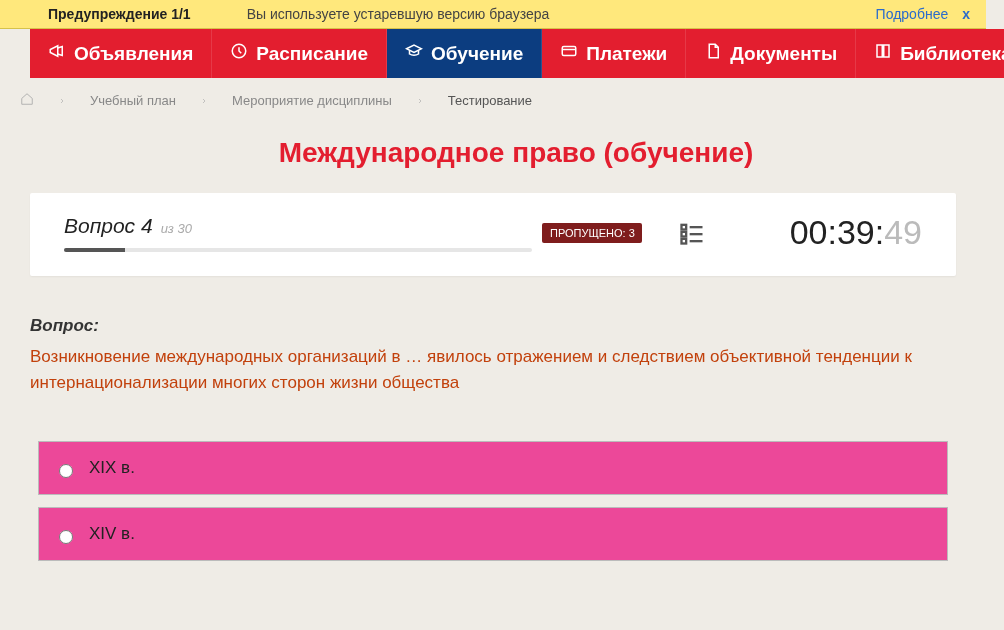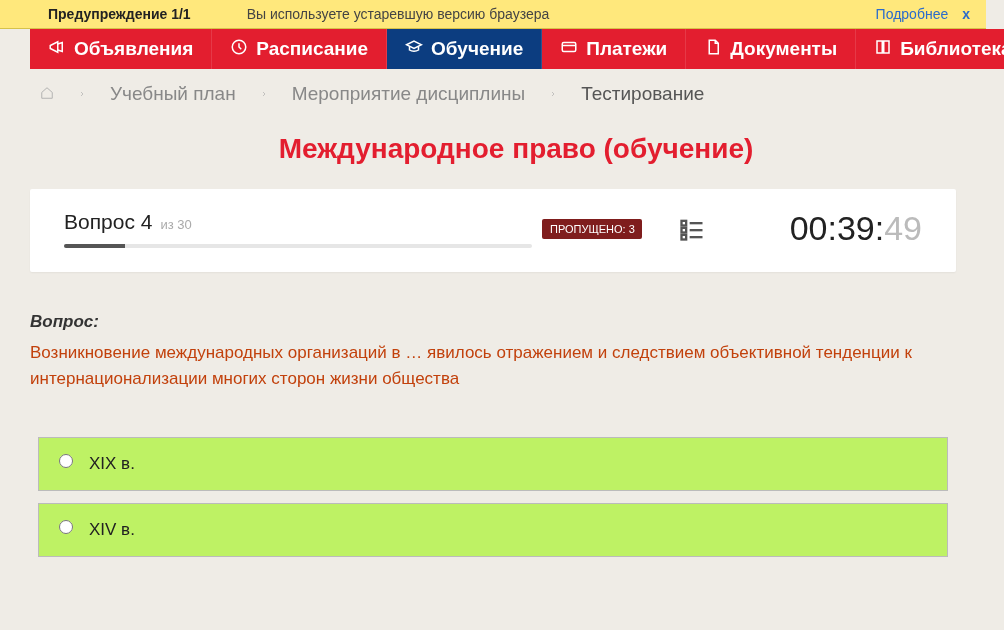--- a/index.html
+++ b/index.html
@@ -33,42 +33,42 @@
     align-items: center;
     position: relative;
   }
   .warning-title { font-weight: bold; margin-right: 56px; }
   .warning-msg { color: #444; flex: 1; }
   .warning-more { color: #2a6bcc; margin-right: 14px; cursor: pointer; }
   .warning-close { color: #2a6bcc; cursor: pointer; font-weight: bold; }
   .tabs {
     margin: 0 30px;
     display: flex;
-    height: 40px;
+    height: 49px;
   }
   .tab {
     display: flex;
     align-items: center;
     gap: 8px;
     padding: 0 18px;
     background: #e31e2f;
     color: #fff;
     font-size: 19px;
     font-weight: bold;
     border-right: 1px solid rgba(255,255,255,0.12);
     cursor: pointer;
   }
   .tab.active { background: #0c3d80; }
   .tab svg { width: 18px; height: 18px; }
   .breadcrumb {
     display: flex;
     align-items: center;
     gap: 24px;
-    padding: 14px 30px 10px 40px;
-    font-size: 19px;
+    padding: 14px 30px 10px 20px;
+    font-size: 13px;
     color: #888;
   }
   .breadcrumb .crumb { color: #888; cursor: pointer; }
   .breadcrumb .crumb.last { color: #555; cursor: default; }
   .breadcrumb svg { width: 8px; height: 8px; stroke: #aaa; fill: none; }
   .breadcrumb .home-svg { width: 14px; height: 14px; stroke: #aaa; fill: none; }
   .page-title {
     text-align: center;
     color: #e31e2f;
     font-size: 28px;
@@ -131,26 +131,26 @@
   .ans-type-row { margin-top: 40px; }
   .ans-type-val { font-weight: normal; font-style: normal; color:#444; }
   .answers {
     margin: 46px 38px 0 38px;
   }
   .answer {
     border: 1px solid #bbb;
     padding: 16px 20px;
     margin-bottom: 12px;
     display: flex;
-    align-items: flex-start;
+    align-items: flex-end;
     gap: 16px;
     font-size: 17px;
     color: #222;
     cursor: pointer;
-    background: #bef264;
+    background: #ec4899;
   }
   .answer input[type=radio] {
     width: 14px; height: 14px;
   }
   
   ::-webkit-scrollbar { height: 16px; width: 16px; background:#eee; }
   ::-webkit-scrollbar-thumb { background: #c9c9c9; }
   ::-webkit-scrollbar-button { background:#ddd; width:16px; height:16px; }
 </style>
 </head>
@@ -239,21 +239,21 @@
       <span class="crumb">Мероприятие дисциплины</span>
       <svg viewBox="0 0 24 24" stroke-width="2">
           <path d="M9 6l6 6-6 6"></path>
         </svg>
       <span class="crumb last">Тестирование</span>
     </div>
 
     <h1 class="page-title">Международное право (обучение)</h1>
 
     <div class="status-card">
-      <div style="grid-column:1; grid-row:1;">
+      <div style="grid-column:1; grid-row:1;font-style:italic;">
         <div class="q-head">
           <span class="q-label">Вопрос 4</span>
           <span class="q-of">из 30</span>
         </div>
         <div class="prog-wrap">
           <div class="progress">
             <div class="prog-fill"></div>
           </div>
         </div>
       </div>

